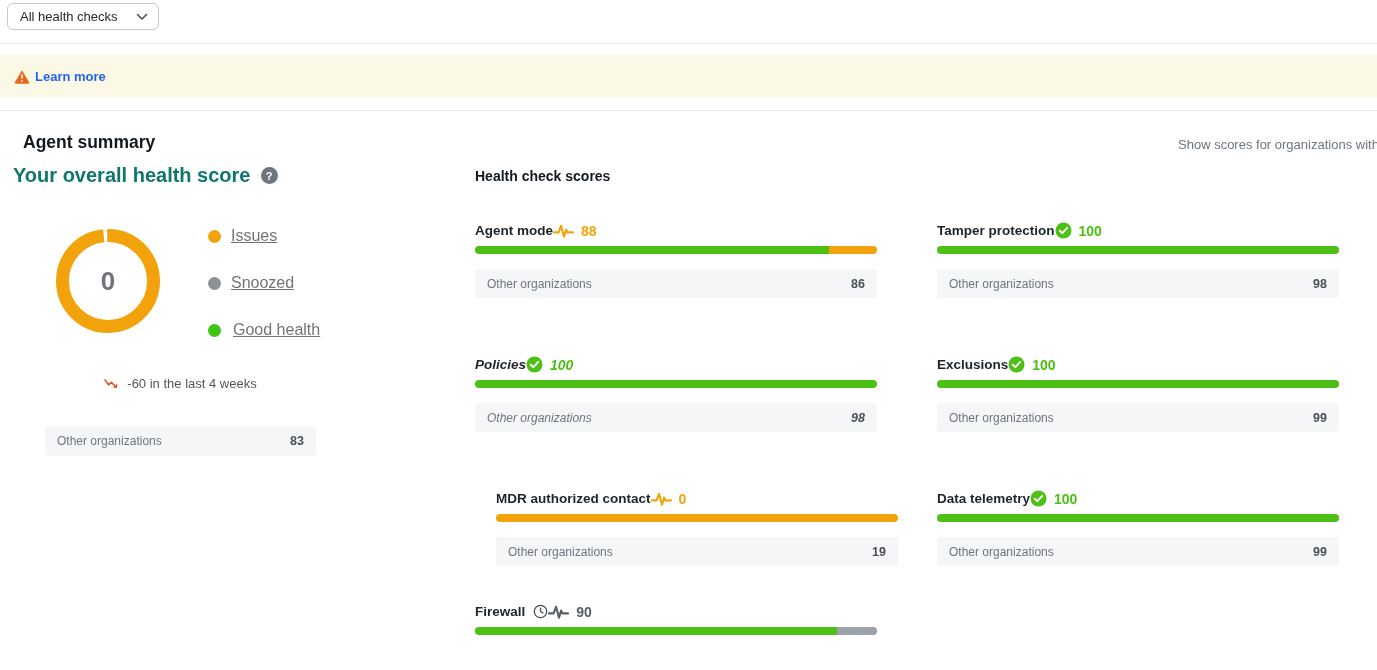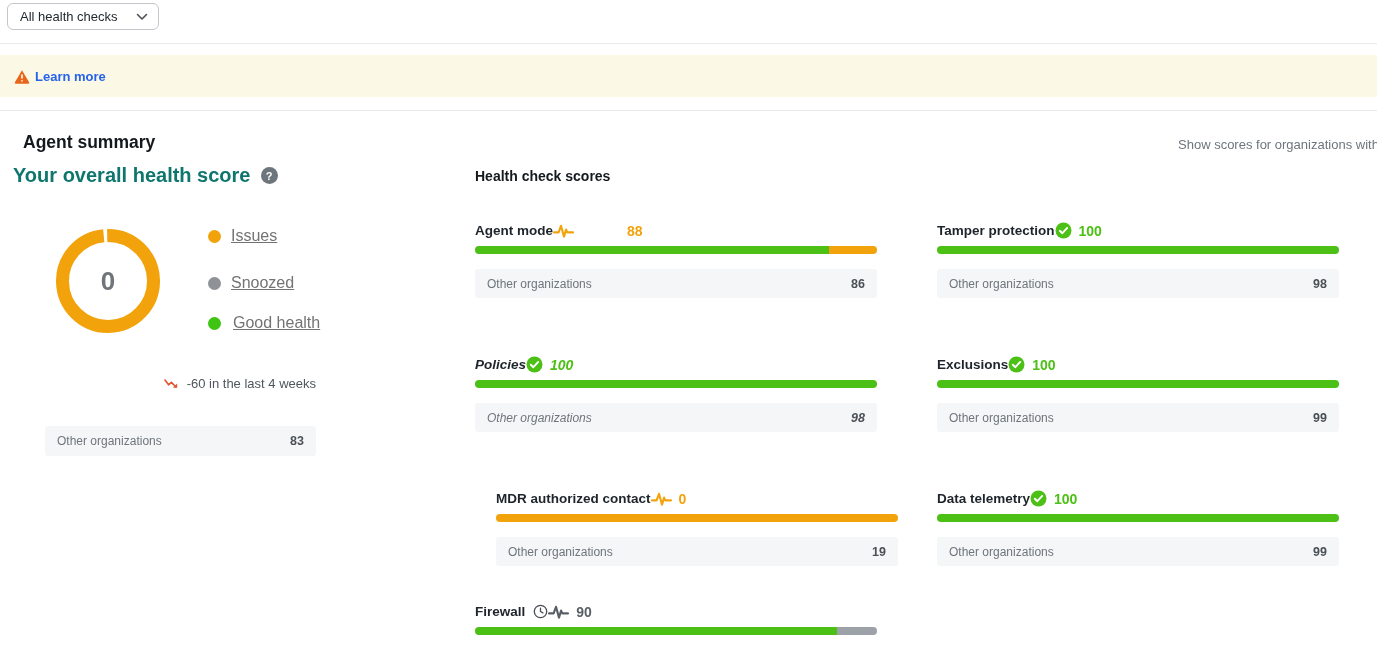--- a/index.html
+++ b/index.html
@@ -30,21 +30,21 @@
   .donut-wrap { position:absolute; left:56px; top:229px; width:104px; height:104px; }
   .donut-val { position:absolute; left:0; top:0; width:104px; height:104px; display:flex;
     align-items:center; justify-content:center; font-size:26px; font-weight:600; color:#70757b; }
 
   .legend { position:absolute; left:208px; }
   .legend-row { display:flex; align-items:center; gap:10px; height:16px; }
   .legend-dot { width:13px; height:13px; border-radius:50%; }
   .legend-lbl { font-size:16px; color:#737373;text-decoration:underline; }
 
   .trend-row { position:absolute; left:45px; top:376px; width:271px; display:flex;
-    align-items:center; justify-content:flex-end; gap:8px; }
+    align-items:center; justify-content:center; gap:8px; }
   .trend-row .t { font-size:13px; color:#50565c; }
 
   .cmp-bar { background:#f5f6f8; border-radius:3px; display:flex; align-items:center;
     justify-content:space-between; padding:0 12px; }
   .cmp-bar .c-lbl { font-size:12px; color:#6e757c; }
   .cmp-bar .c-val { font-size:12.5px; font-weight:600; color:#4a5056; }
   .summary-cmp { position:absolute; left:45px; top:426px; width:271px; height:30px; }
 
   .h-scores { position:absolute; left:475px; top:168px; font-size:14px; font-weight:700; color:#14191e; }
   .filter-note { position:absolute; left:1178px; top:137px; font-size:13px; color:#6e757c; white-space:nowrap; }
@@ -109,21 +109,21 @@
   </div>
 
   <div class="legend legend-row" style="top:228px;">
     <span class="legend-dot" style="background: rgb(242, 163, 11);"></span>
     <span class="legend-lbl">Issues</span>
   </div>
   <div class="legend legend-row" style="top:275px;">
     <span class="legend-dot" style="background: rgb(142, 146, 151);"></span>
     <span class="legend-lbl">Snoozed</span>
   </div>
-  <div class="legend legend-row" style="top:315px;gap:12px;">
+  <div class="legend legend-row" style="top:322px;gap:12px;">
     <span class="legend-dot" style="background: rgb(63, 196, 19);"></span>
     <span class="legend-lbl">Good health</span>
   </div>
 
   <div class="trend-row">
     <span style="line-height:0;">
       <svg width="15" height="11" viewBox="0 0 15 11">
         <path d="M1 2 L4.6 6.8 L7.4 4.4 L12 9" fill="none" stroke="var(--trend-red)" stroke-width="1.6" stroke-linecap="round" stroke-linejoin="round"></path>
         <path d="M13.2 9.8 L8.9 9.8 L13.2 5.6 Z" fill="var(--trend-red)"></path>
       </svg>
@@ -146,21 +146,21 @@
         <span class="check-name">Agent mode</span>
 
       </span>
       <span class="score-wrap" style="color: rgb(242, 163, 11);">
         <span class="icon-pulse">
           <svg width="21" height="14" viewBox="0 0 21 14">
             <path d="M1 8.4 H5.6 L8 1.8 L11 12.6 L13.1 5.6 L14.3 8.4 H20" fill="none" stroke="currentColor" stroke-width="2.1" stroke-linecap="round" stroke-linejoin="round"></path>
           </svg>
         </span>
 
-        <span class="check-score" style="color: rgb(242, 163, 11); margin-left: 46px;">88</span>
+        <span class="check-score" style="color: rgb(242, 163, 11);">88</span>
       </span>
     </div>
     <div class="bar">
       <div class="seg seg-fill" style="width: 88%; background: rgb(76, 192, 20);"></div>
       <div class="seg seg-rest" style="width: 12%; background: rgb(242, 163, 11);"></div>
     </div>
     <div class="cmp-bar check-cmp">
       <span class="c-lbl">Other organizations</span>
       <span class="c-val">86</span>
     </div>

